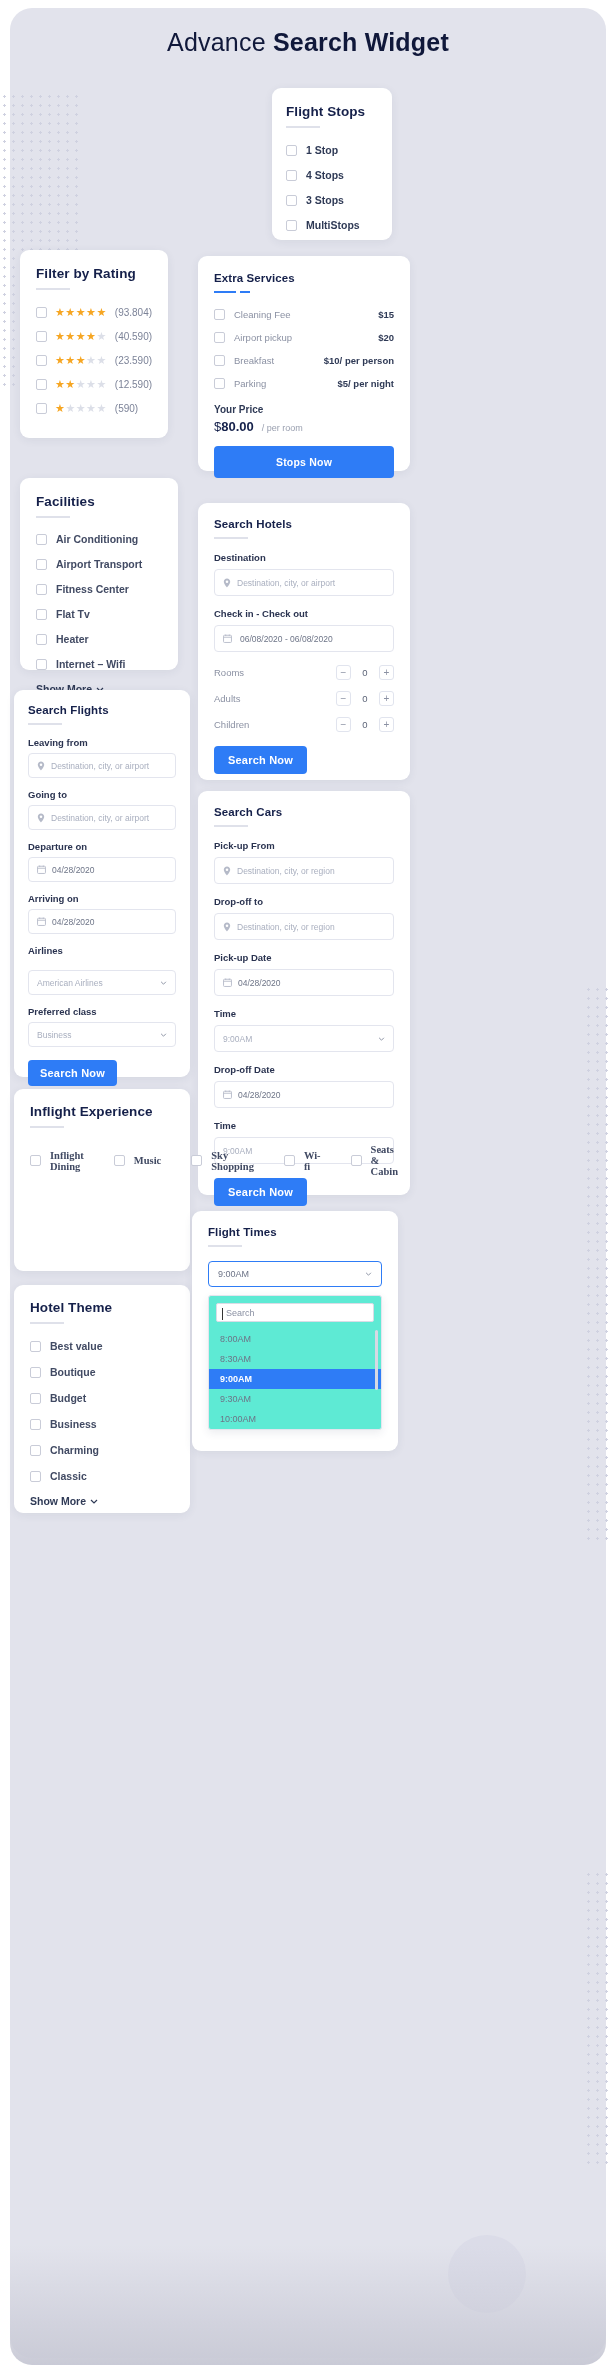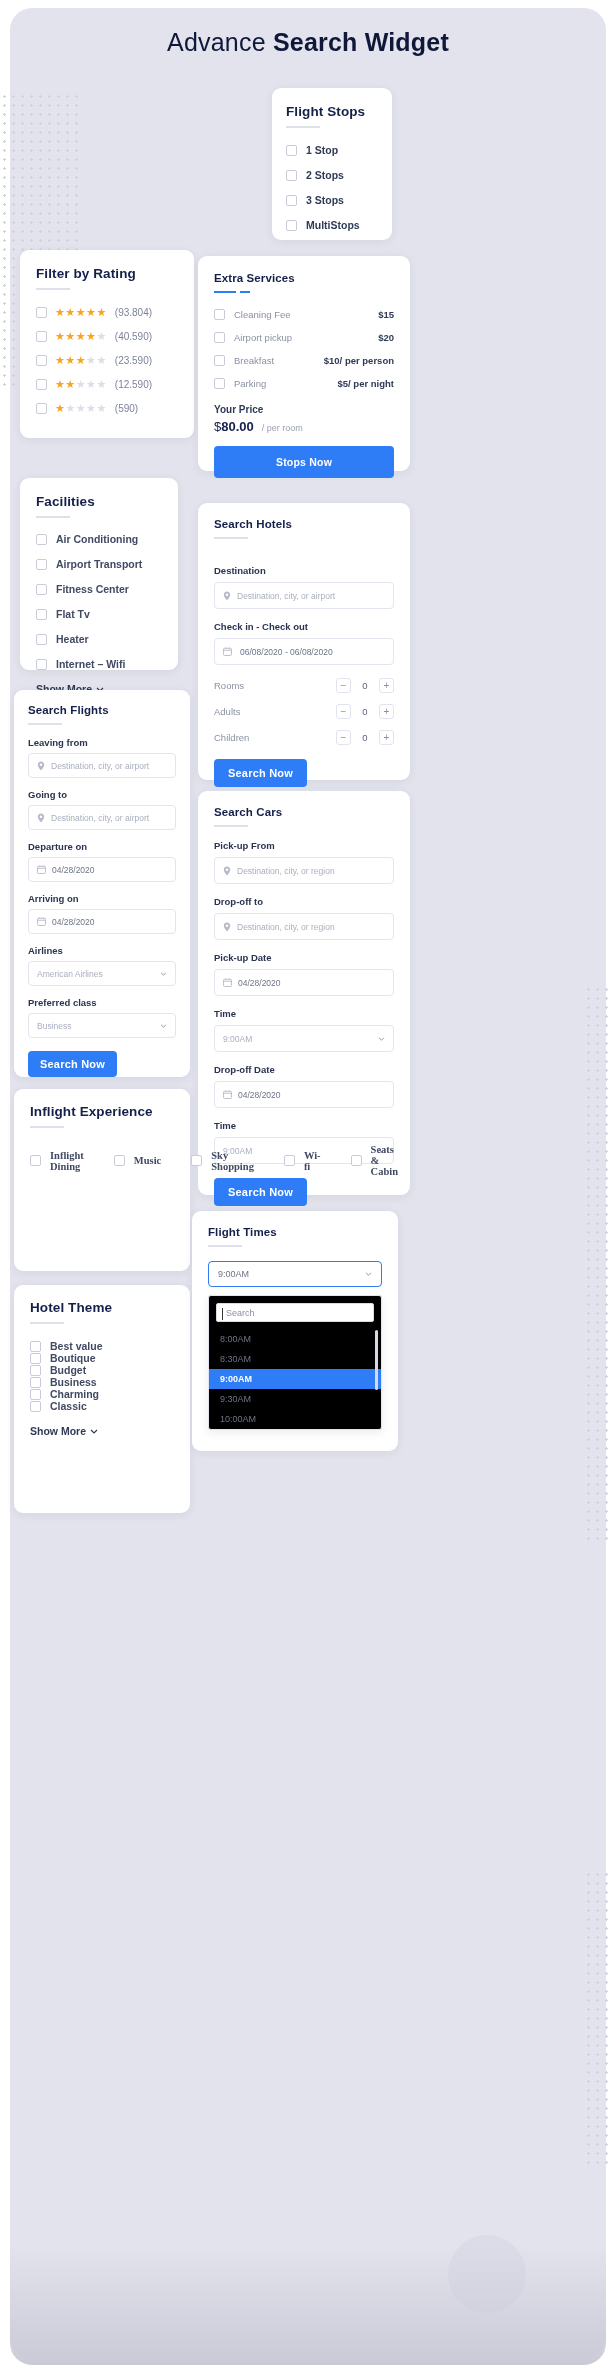--- a/index.html
+++ b/index.html
@@ -131,21 +131,21 @@
   }
   .stepval { font-size: 9.5px; color: #5c6478; width: 8px; text-align: center; }
 
   
   .dd-ctrl {
     border: 1px solid #2e7cf6; border-radius: 4px; height: 26px;
     display: flex; align-items: center; justify-content: space-between;
     padding: 0 9px; font-size: 9px; color: #6d7487; background: #fff;
   }
   .dd-menu {
-    border: 1px solid #e3e5ee; background: #000000; border-radius: 3px;
+    border: 1px solid #e3e5ee; background: #5eead4; border-radius: 3px;
     box-shadow: 0 3px 9px rgba(40,50,90,.09); overflow: hidden;
   }
   .dd-search {
     margin: 7px; height: 19px; border: 1px solid #d9dce6; border-radius: 2px;
     display: flex; align-items: center; padding: 0 5px;
     font-size: 9px; color: #8b91a3; background: #fff; position: relative;
   }
   .dd-search:before { content:""; position:absolute; left:5px; top:3.5px; width:1px; height:12px; background:#333; }
   .dd-item { padding: 5px 11px; font-size: 9px; color: #6d7487; }
   .dd-item.sel { background: #2e7cf6; color: #fff; font-weight: 700; }
@@ -169,34 +169,34 @@
   <div class="card" style="left:272px; top:88px; width:120px; height:152px; padding:16px 14px;">
     <div class="card-title">Flight Stops</div>
     <div class="rule"></div>
     <div style="margin-top:16px;display:flex;flex-direction:column;gap:13px;">
       <div class="cbrow">
           <span class="cb"></span>
           <span class="cblabel b">1 Stop</span>
         </div>
       <div class="cbrow">
           <span class="cb"></span>
-          <span class="cblabel b">2 Stops</span>
+          <span class="cblabel b">4 Stops</span>
         </div>
       <div class="cbrow">
           <span class="cb"></span>
           <span class="cblabel b">3 Stops</span>
         </div>
       <div class="cbrow">
           <span class="cb"></span>
           <span class="cblabel b">MultiStops</span>
         </div>
     </div>
   </div>
 
-  <div class="card" style="left:20px; top:250px; width:174px; height:188px; padding:16px 16px;">
+  <div class="card" style="left:20px; top:250px; width:148px; height:188px; padding:16px 16px;">
     <div class="card-title">Filter by Rating</div>
     <div class="rule"></div>
     <div style="margin-top:16px;display:flex;flex-direction:column;gap:11px;">
       <div class="rating-row">
           <span class="cb"></span>
           <span class="stars"><span class="star-on">★★★★★</span></span>
           <span class="rcount">(93.804)</span>
         </div>
       <div class="rating-row">
           <span class="cb"></span>
@@ -296,21 +296,21 @@
       <svg class="i" width="8" height="5" viewBox="0 0 8 5">
           <path d="M1 1l3 3 3-3" stroke="#2f3a56" stroke-width="1.2" fill="none"></path>
         </svg>
     </div>
   </div>
 
   <div class="card" style="left:198px; top:503px; width:212px; height:277px; padding:15px 16px;">
     <div class="card-title sm">Search Hotels</div>
     <div class="rule"></div>
 
-    <div class="flabel" style="margin-top:26px;">Destination</div>
+    <div class="flabel" style="margin-top:13px;">Destination</div>
     <div class="field tall" style="margin-top:6px;">
       <svg class="i" width="8" height="10" viewBox="0 0 8 10">
           <path d="M4 .6C2.2.6.8 2 .8 3.8c0 2.2 3.2 5.6 3.2 5.6s3.2-3.4 3.2-5.6C7.2 2 5.8.6 4 .6zm0 4.4a1.3 1.3 0 110-2.6 1.3 1.3 0 010 2.6z" fill="#b5bac8"></path>
         </svg>
       <span class="ph">Destination, city, or airport</span>
     </div>
 
     <div class="flabel" style="margin-top:12px;">Check in - Check out</div>
     <div class="field tall" style="margin-top:6px;gap:8px;">
       <svg class="i" width="9" height="9" viewBox="0 0 10 10">
@@ -381,21 +381,21 @@
     <div class="flabel" style="margin-top:11px;">Arriving on</div>
     <div class="field" style="margin-top:5px;">
       <svg class="i" width="9" height="9" viewBox="0 0 10 10">
           <rect x=".6" y="1.4" width="8.8" height="8" rx="1" stroke="#b5bac8" fill="none" stroke-width="1"></rect>
           <path d="M.6 3.6h8.8M3 .6v1.6M7 .6v1.6" stroke="#b5bac8" stroke-width="1"></path>
         </svg>
       <span class="ph" style="color:#6d7487;">04/28/2020</span>
     </div>
 
     <div class="flabel" style="margin-top:11px;">Airlines</div>
-    <div class="field" style="margin-top:5px;justify-content:space-between;">
+    <div class="field" style="margin-top:14px;justify-content:space-between;">
       <span class="ph">American Airlines</span>
       <svg class="i" width="7" height="4" viewBox="0 0 8 5">
           <path d="M1 1l3 3 3-3" stroke="#8b91a3" stroke-width="1.2" fill="none"></path>
         </svg>
     </div>
 
     <div class="flabel" style="margin-top:11px;">Preferred class</div>
     <div class="field" style="margin-top:5px;justify-content:space-between;">
       <span class="ph">Business</span>
       <svg class="i" width="7" height="4" viewBox="0 0 8 5">
@@ -486,21 +486,21 @@
       <div class="cbrow">
           <span class="cb"></span>
           <span class="cblabel dark">Seats &amp; Cabin</span>
         </div>
     </div>
   </div>
 
   <div class="card" style="left:14px; top:1285px; width:176px; height:228px; padding:15px 16px;">
     <div class="card-title">Hotel Theme</div>
     <div class="rule"></div>
-    <div style="margin-top:16px;display:flex;flex-direction:column;">
+    <div style="margin-top:16px;display:flex;flex-direction:column;gap:14px;">
       <div class="cbrow">
           <span class="cb"></span>
           <span class="cblabel dark">Best value</span>
         </div>
       <div class="cbrow">
           <span class="cb"></span>
           <span class="cblabel dark">Boutique</span>
         </div>
       <div class="cbrow">
           <span class="cb"></span>

